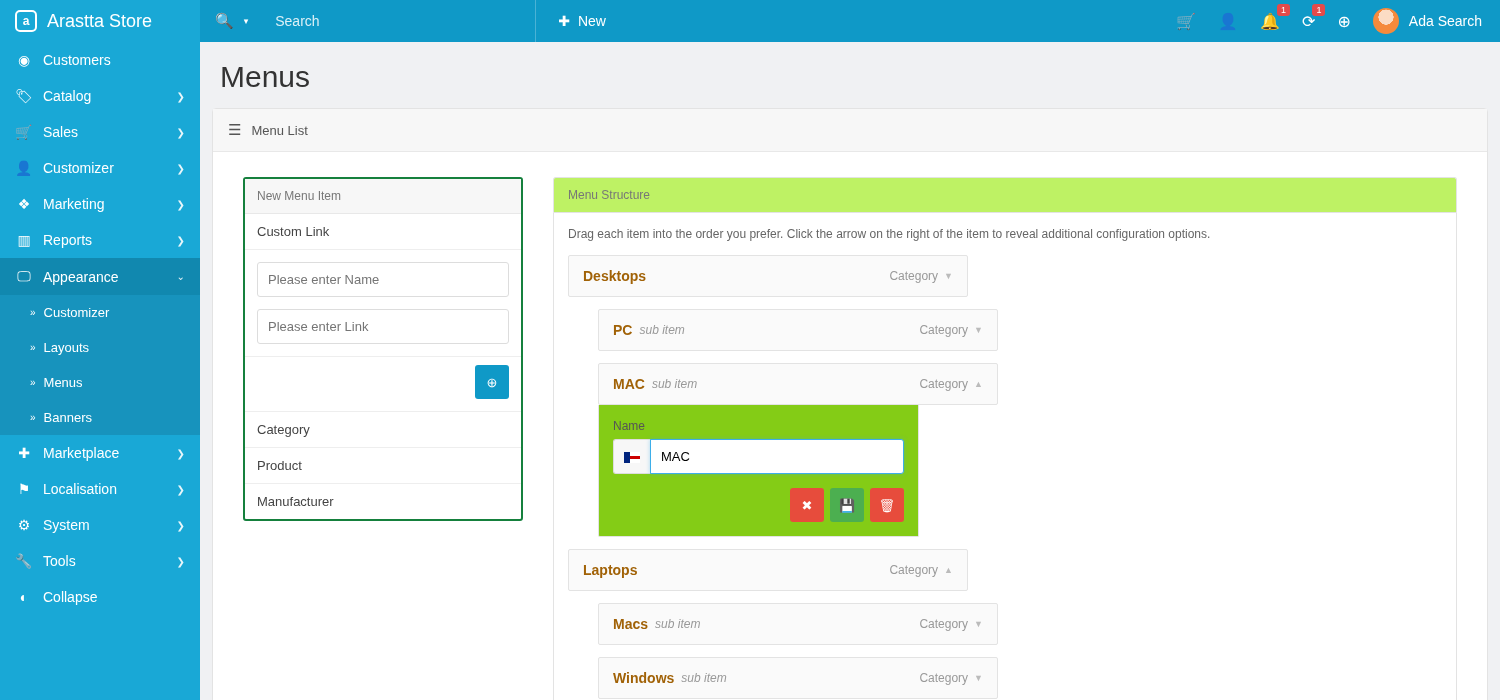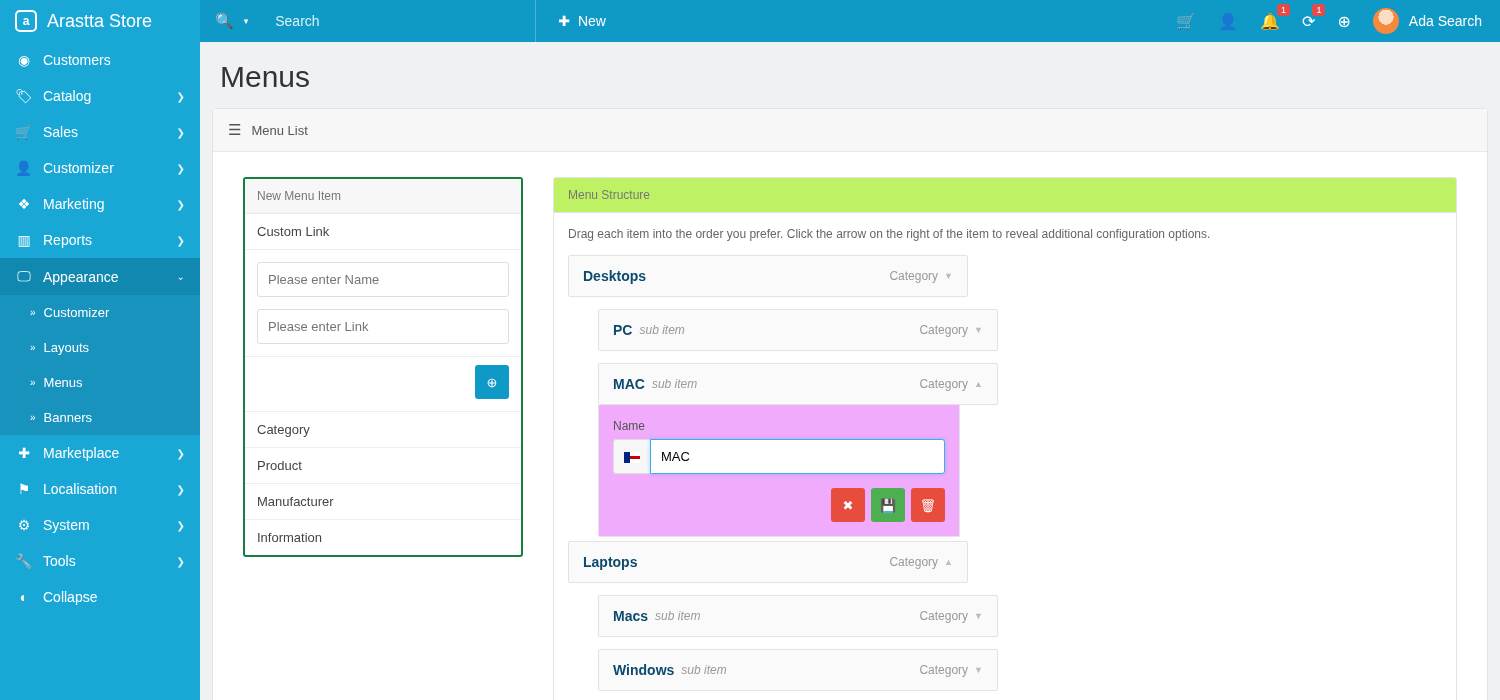--- a/index.html
+++ b/index.html
@@ -59,28 +59,28 @@
 
 
 .col-right { flex: 1; }
 .struct-head { padding: 10px 14px; font-size: 12px; color: #777; border: 1px solid #e3e3e3; border-bottom: none; background: #bef264; border-radius: 3px 3px 0 0; }
 .struct-body { border: 1px solid #e3e3e3; border-radius: 0 0 3px 3px; padding: 14px; }
 .struct-help { font-size: 12px; color: #666; margin-bottom: 14px; }
 
 
 .mi { border: 1px solid #e3e3e3; background: #fafafa; border-radius: 2px; margin-bottom: 12px; }
 .mi-head { display: flex; align-items: center; padding: 12px 14px; }
-.mi-title { font-size: 14px; font-weight: bold; color: #0c4a6e; }
+.mi-title { font-size: 14px; font-weight: bold; color: #a16207; }
 .mi-sub { font-size: 12px; font-style: italic; color: #999; margin-left: 7px; }
 .mi-type { margin-left: auto; font-size: 12px; color: #999; display: flex; align-items: center; gap: 6px; }
 .mi-type .tri { font-size: 9px; color: #bbb; }
 .mi.level1 { width: 400px; }
 .mi.level2 { width: 400px; margin-left: 30px; }
 .mi.expanded { margin-bottom: 0; }
-.mi-body { border: 1px solid #e3e3e3; border-top: none; background: #f0abfc; width: 362px; margin-left: 30px; padding: 14px; margin-bottom: 4px; border-radius: 0 0 2px 2px; }
+.mi-body { border: 1px solid #e3e3e3; border-top: none; background: #84cc16; width: 321px; margin-left: 30px; padding: 14px; margin-bottom: 12px; border-radius: 0 0 2px 2px; }
 .field-label { font-size: 12px; color: #555; margin-bottom: 6px; display: block; }
 .input-group { display: flex; }
 .ig-addon { border: 1px solid #ddd; border-right: none; background: #f7f7f7; padding: 8px 10px 7px 10px; border-radius: 3px 0 0 3px; display: flex; align-items: center; }
 .flag { width: 16px; height: 11px; display: inline-block; background: linear-gradient(to bottom, #fff 0 33%, #c00 33% 66%, #fff 66% 100%); position: relative; }
 .flag::before { content: ""; position: absolute; left: 0; top: 0; width: 6px; height: 11px; background: #00247d; }
 .ig-input { border-radius: 0 3px 3px 0; }
 .mi-actions { display: flex; gap: 6px; justify-content: flex-end; margin-top: 14px; }
 
 
 .ico { font-style: normal; }
@@ -217,21 +217,20 @@
             <input class="form-input" type="text" placeholder="Please enter Link" style="">
           </div>
           <div class="add-btn-row" style="border-bottom:1px solid #eee;">
             <button class="btn btn-primary btn-icon">
               <span class="ico">⊕</span>
             </button>
           </div>
           <div class="mini-row">Category</div>
           <div class="mini-row">Product</div>
           <div class="mini-row">Manufacturer</div>
-          <div class="mini-row">Information</div>
         </div>
       </div>
 
       <div class="col-right">
         <div class="struct-head">Menu Structure</div>
         <div class="struct-body">
           <div class="struct-help">Drag each item into the order you prefer. Click the arrow on the right of the item to reveal additional configuration options.</div>
 
           <div class="mi level1">
             <div class="mi-head">

